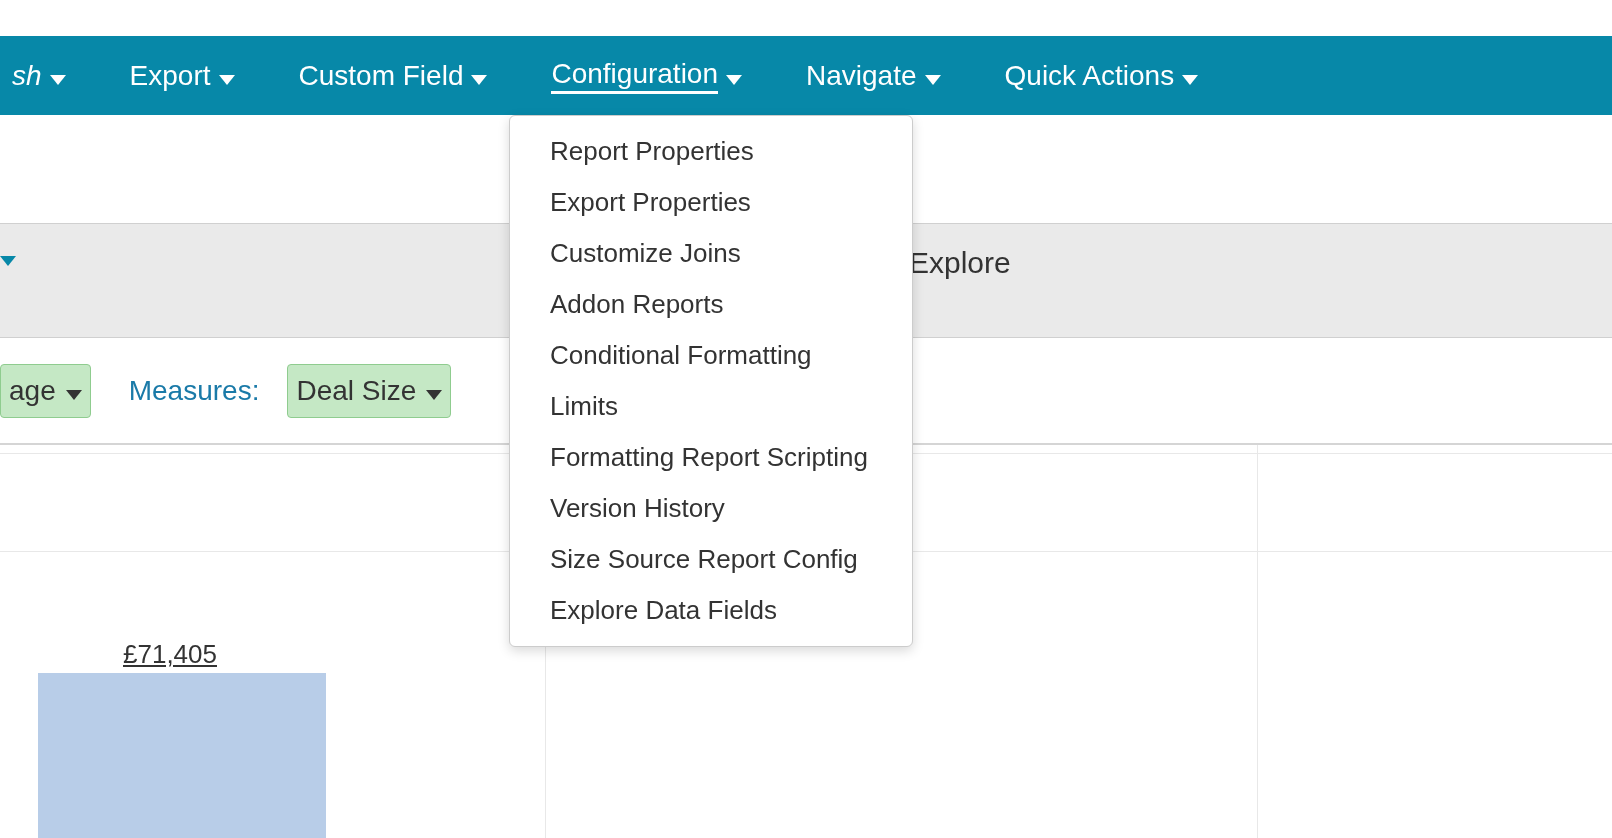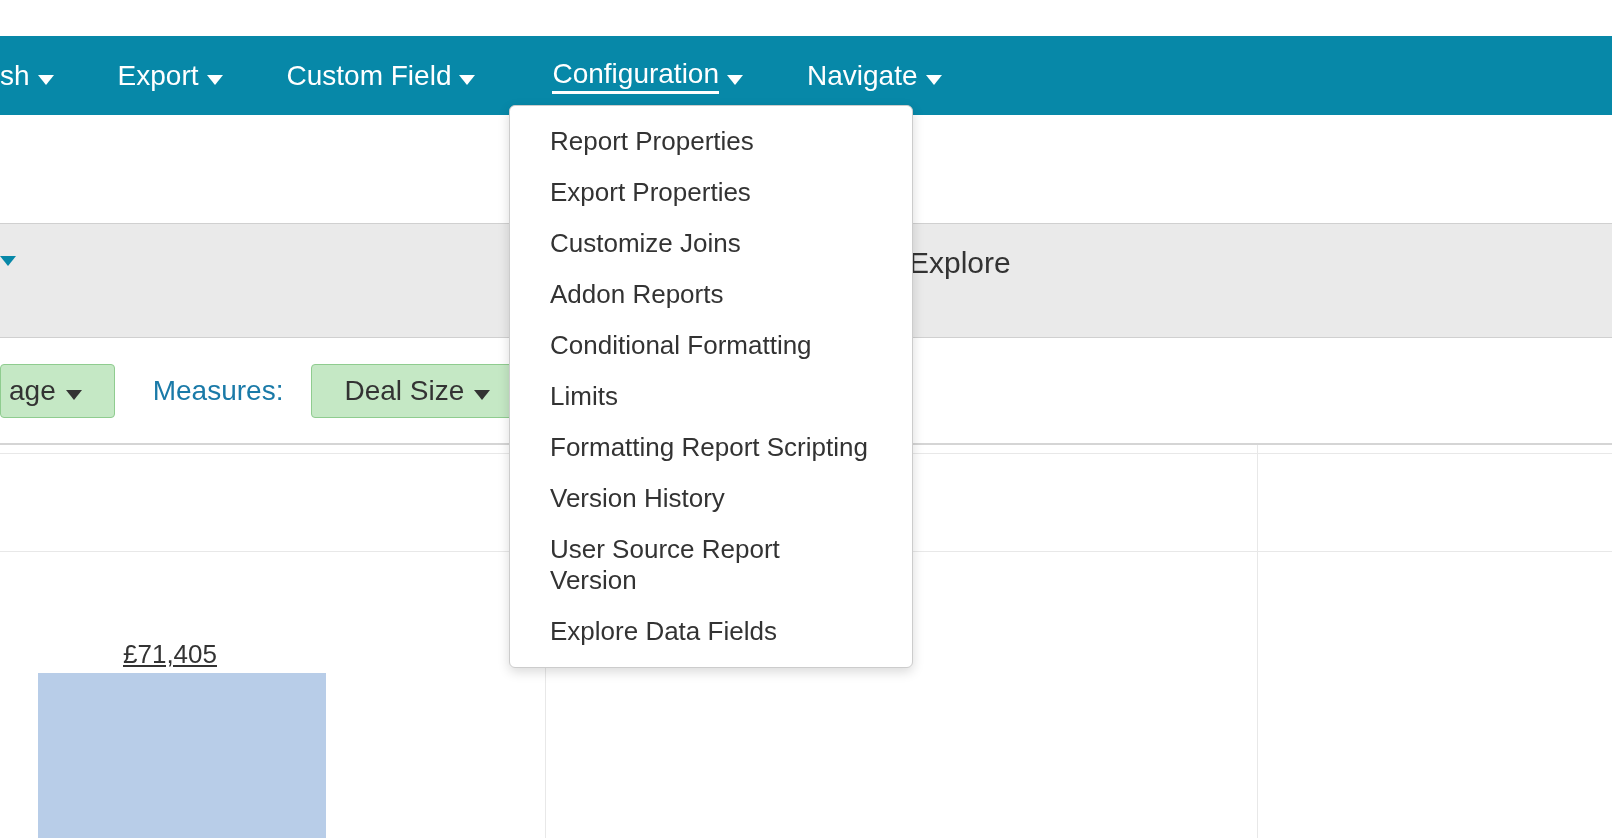--- a/index.html
+++ b/index.html
@@ -35,42 +35,42 @@
       cursor: pointer;
       height: 100%;
       white-space: nowrap;
     }
     .menu-item .caret {
       margin-left: 8px;
     }
     .menu-item.active .menu-text {
       border-bottom: 3px solid #ffffff;
       padding-bottom: 1px;
-      margin-left: 13px;
     }
     .menu-item.partial {
-      padding-left: 0;
+      padding-left: 12px;
+      font-style: italic;
     }
     .caret-svg {
       width: 0;
       height: 0;
       border-left: 8px solid transparent;
       border-right: 8px solid transparent;
       border-top: 10px solid #ffffff;
       display: inline-block;
     }
     .caret-svg.dark {
       border-top-color: #333333;
     }
     .caret-svg.teal {
       border-top-color: #0788a8;
     }
     .dropdown {
       position: absolute;
-      top: 105px;
+      top: 115px;
       left: 509px;
       width: 404px;
       background: #ffffff;
       border: 1px solid #cccccc;
       border-radius: 6px;
       box-shadow: 0 4px 12px rgba(0,0,0,0.15);
       padding: 10px 0;
       z-index: 100;
     }
     .dropdown-item {
@@ -107,21 +107,21 @@
       background: #ffffff;
       display: flex;
       align-items: center;
       padding-left: 0;
       border-bottom: 2px solid #d5d5d5;
     }
     .pill {
       background: #c5e8c5;
       border: 1px solid #8fcc8f;
       border-radius: 4px;
-      padding: 10px 32px;
+      padding: 10px 8px;
       display: flex;
       align-items: center;
       font-size: 28px;
       color: #333333;
       cursor: pointer;
     }
     .pill .caret {
       margin-left: 10px;
     }
     .pill.partial {
@@ -185,20 +185,24 @@
   <div class="menu-item">
     <span class="menu-text">Custom Field</span>
     <span class="caret"><span class="caret-svg"></span></span>
   </div>
   <div class="menu-item active">
     <span class="menu-text">Configuration</span>
     <span class="caret"><span class="caret-svg"></span></span>
   </div>
   <div class="menu-item">
     <span class="menu-text">Navigate</span>
+    <span class="caret"><span class="caret-svg"></span></span>
+  </div>
+  <div class="menu-item">
+    <span class="menu-text">Quick Actions</span>
     <span class="caret"><span class="caret-svg"></span></span>
   </div>
 </div>
 
 <div class="content-area">
   <div class="white-space-1"></div>
 
   <div class="caret-container-teal">
     <span class="caret-svg teal"></span>
   </div>
@@ -232,15 +236,15 @@
 
 <div class="dropdown">
   <div class="dropdown-item">Report Properties</div>
   <div class="dropdown-item">Export Properties</div>
   <div class="dropdown-item">Customize Joins</div>
   <div class="dropdown-item">Addon Reports</div>
   <div class="dropdown-item">Conditional Formatting</div>
   <div class="dropdown-item">Limits</div>
   <div class="dropdown-item">Formatting Report Scripting</div>
   <div class="dropdown-item">Version History</div>
-  <div class="dropdown-item">User Source Report Version</div>
+  <div class="dropdown-item">Size Source Report Config</div>
   <div class="dropdown-item">Explore Data Fields</div>
 </div>
 
 </body></html>

